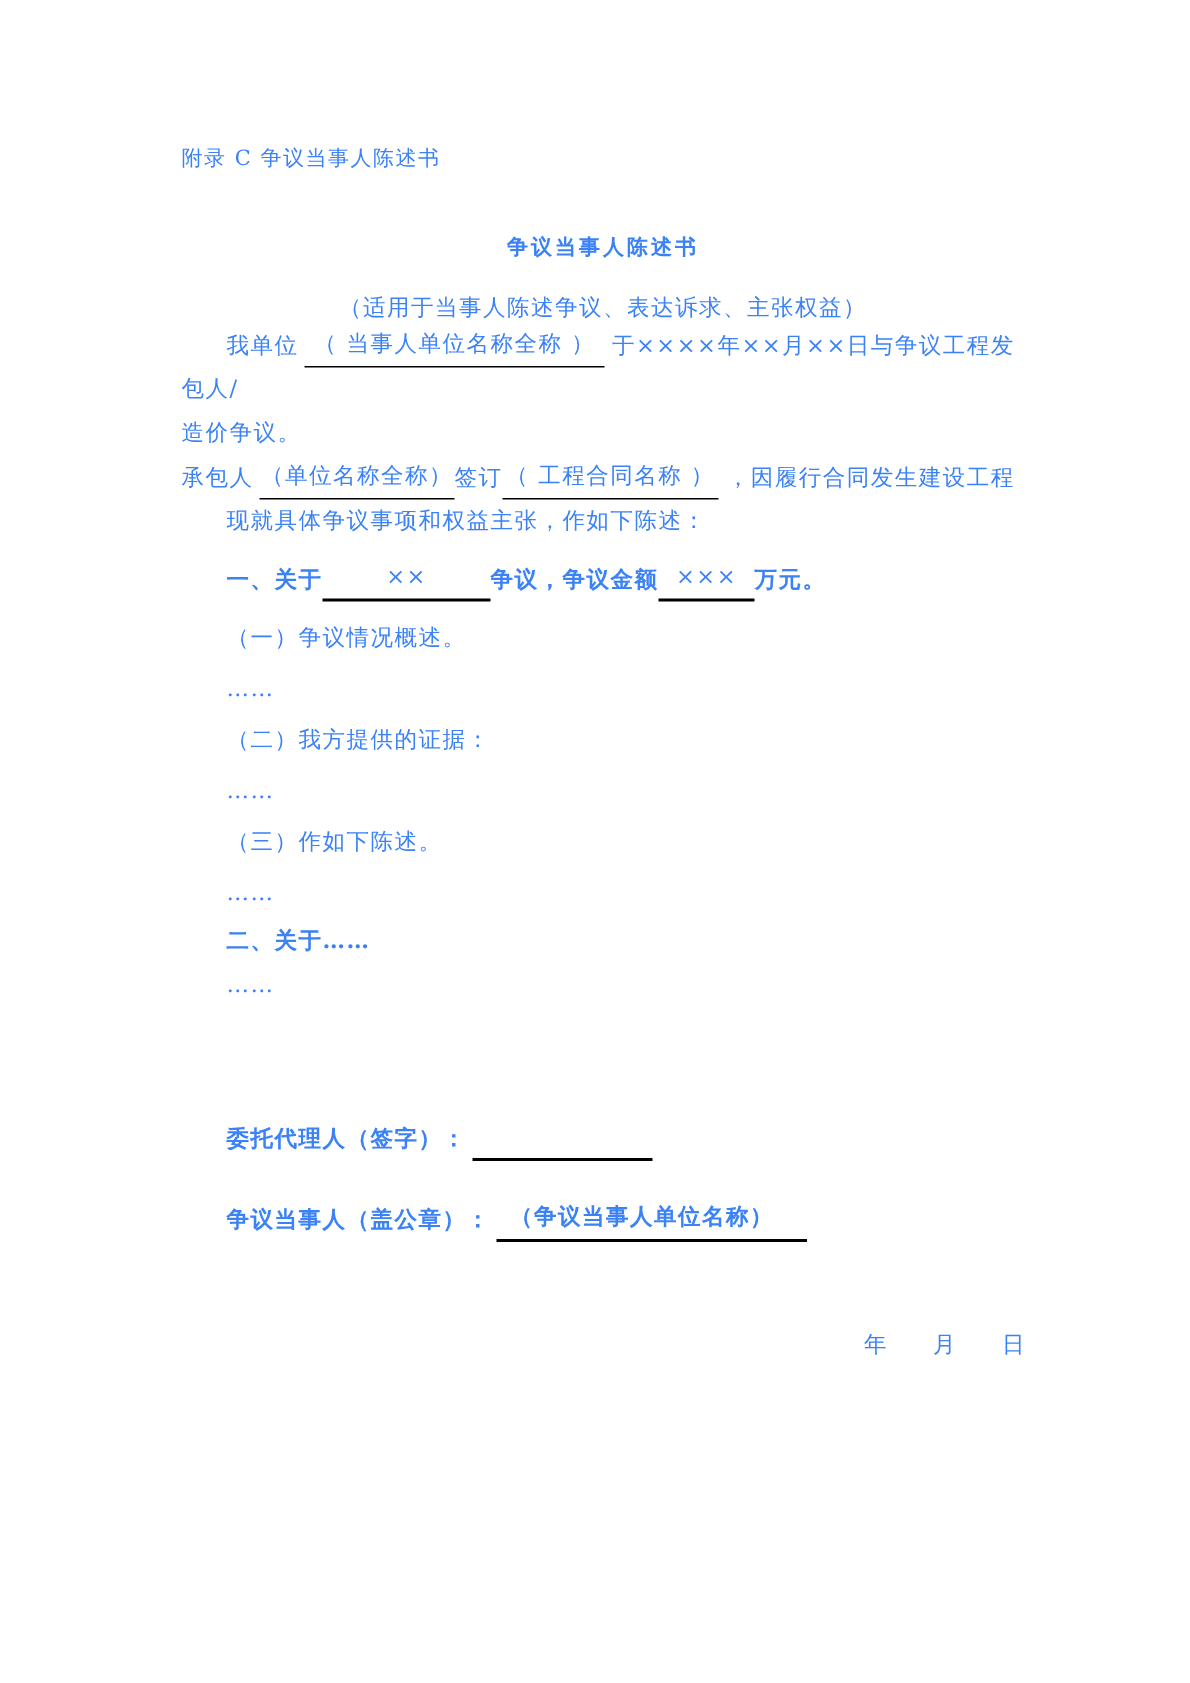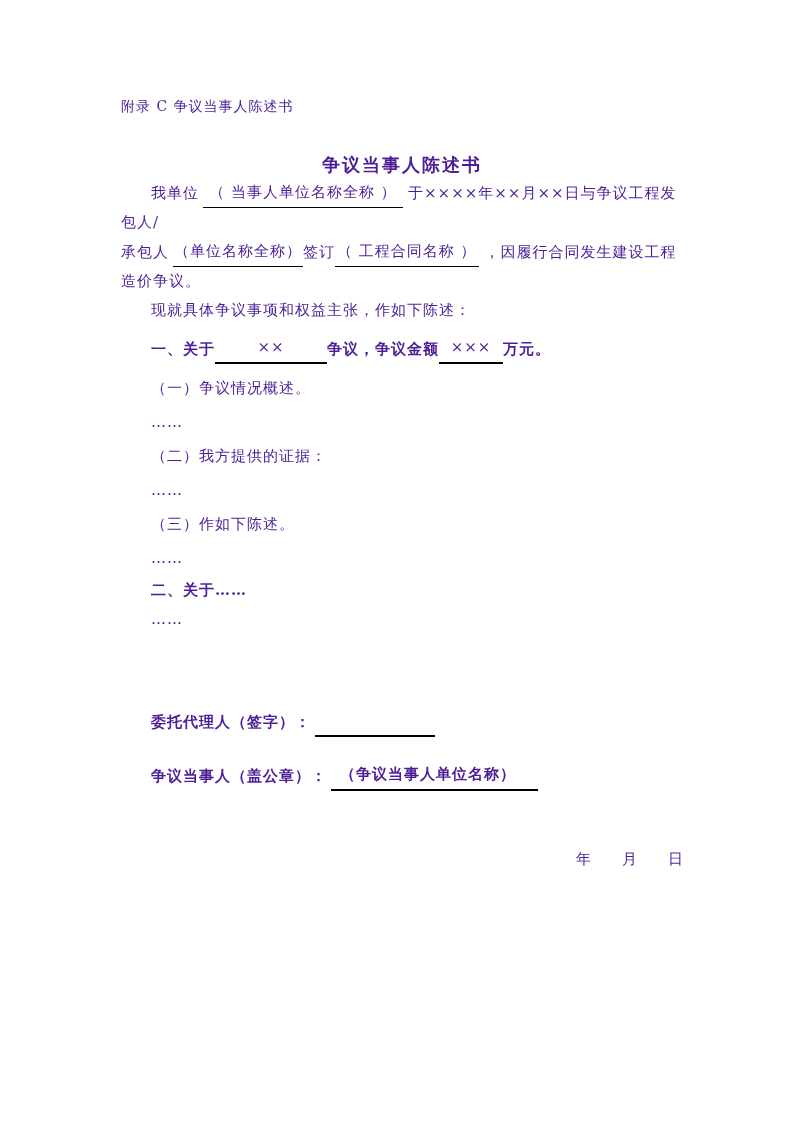--- a/index.html
+++ b/index.html
@@ -4,37 +4,37 @@
 <style>
   * { box-sizing: border-box; }
   html, body { margin: 0; padding: 0; background: #ffffff; }
   .page {
     position: relative;
     width: 793px;
     height: 1122px;
     margin: 0 auto;
     background: #ffffff;
     font-family: "DejaVu Serif", "Liberation Serif", serif;
-    color: #4c1d95;
+    color: #3b82f6;
     font-size: 15px;
     letter-spacing: 1px;
     overflow: hidden;
   }
   .content {
     position: absolute;
     left: 121px;
     top: 96px;
     width: 562px;
   }
   .line { line-height: 29px; }
   .appendix { line-height: 20px; font-size: 14px; }
   .doc-title {
     margin-top: 36px;
     line-height: 26px;
-    font-size: 18px;
+    font-size: 14px;
     font-weight: bold;
     text-align: center;
     letter-spacing: 2px;
   }
   .doc-subtitle {
     margin-top: 17px;
     line-height: 20px;
     font-size: 15px;
     text-align: center;
     letter-spacing: 1px;
@@ -108,30 +108,31 @@
 </head>
 <body>
 
 <div class="page">
   <div class="content">
 
     <div class="line appendix">附录 C  争议当事人陈述书</div>
 
     <div class="doc-title">争议当事人陈述书</div>
 
+    <div class="doc-subtitle">（适用于当事人陈述争议、表达诉求、主张权益）</div>
 
 
     <div>
       <div class="line indent">
         <span>我单位</span><span class="blank blank-party-full">（ 当事人单位名称全称 ）</span><span>于××××年××月××日与争议工程发包人/</span>
       </div>
+      <div class="line">造价争议。</div>
       <div class="line">
         <span>承包人</span><span class="blank blank-unit">（单位名称全称）</span><span>签订</span><span class="blank blank-contract">（ 工程合同名称 ）</span><span>，因履行合同发生建设工程</span>
       </div>
-      <div class="line">造价争议。</div>
     </div>
 
     <div class="line indent statement-intro">现就具体争议事项和权益主张，作如下陈述：</div>
 
     <div class="line indent b sec1-heading">
       <span>一、关于</span><span class="bold-blank blank-dispute-type">××</span><span>争议，争议金额</span><span class="bold-blank blank-amount">×××</span><span>万元。</span>
     </div>
 
     <div class="line indent item-first">（一）争议情况概述。</div>
     <div class="line indent item">……</div>

